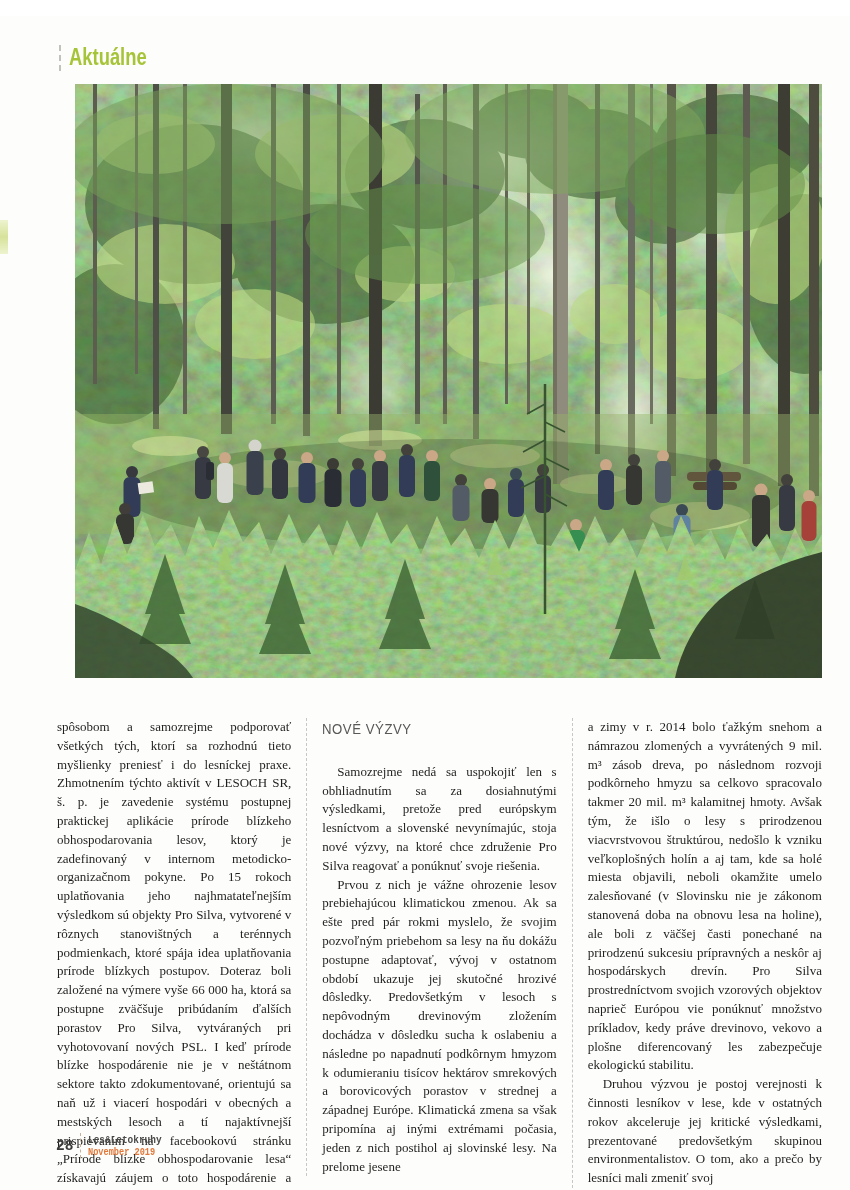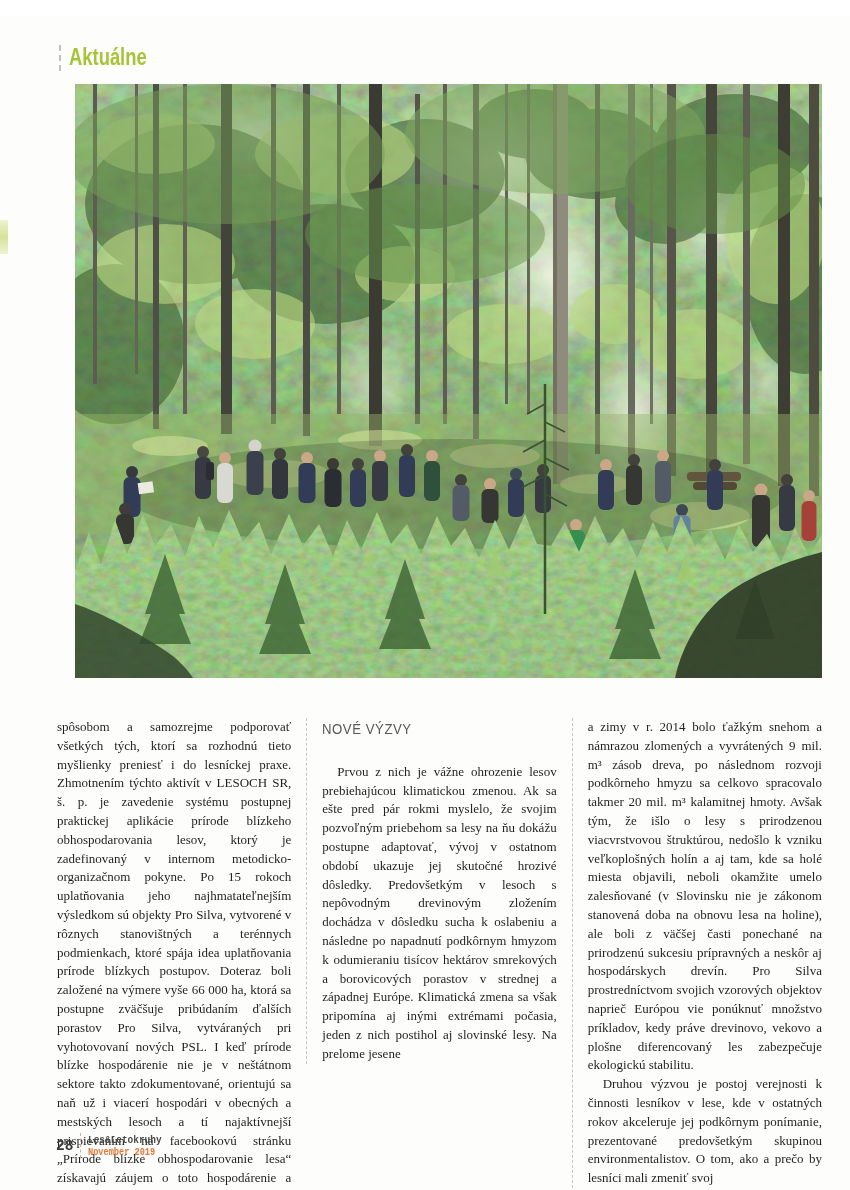--- a/index.html
+++ b/index.html
@@ -363,25 +363,26 @@
       <rect width="747" height="594" fill="#ffffff" opacity=".04"></rect>
     </svg>
   </figure>
 
   <main class="columns">
     <section class="col">
       <p>spôsobom a samozrejme podporovať všetkých tých, ktorí sa rozhodnú tieto myšlienky preniesť i do lesníckej praxe. Zhmotnením týchto aktivít v LESOCH SR, š. p. je zavedenie systému postupnej praktickej aplikácie prírode blízkeho obhospodarovania lesov, ktorý je zadefinovaný v internom metodicko-organizačnom pokyne. Po 15 rokoch uplatňovania jeho najhmatateľnejším výsledkom sú objekty Pro Silva, vytvorené v rôznych stanovištných a terénnych podmienkach, ktoré spája idea uplatňovania prírode blízkych postupov. Doteraz boli založené na výmere vyše 66 000 ha, ktorá sa postupne zväčšuje pribúdaním ďalších porastov Pro Silva, vytváraných pri vyhotovovaní nových PSL. I keď prírode blízke hospodárenie nie je v neštátnom sektore takto zdokumentované, orientujú sa naň už i viacerí hospodári v obecných a mestských lesoch a tí najaktívnejší prispievaním na facebookovú stránku „Prírode blízke obhospodarovanie lesa“ získavajú záujem o toto hospodárenie a sympatie preň tak medzi lesníkmi ako aj v nelesníckej verejnosti.</p>
     </section>
     <section class="col">
       <h2>NOVÉ VÝZVY</h2>
+      <p class="indent">Samozrejme nedá sa uspokojiť len s obhliadnutím sa za dosiahnutými výsledkami, pretože pred európskym lesníctvom a slovenské nevynímajúc, stoja nové výzvy, na ktoré chce združenie Pro Silva reagovať a ponúknuť svoje riešenia.</p>
       <p class="indent">Prvou z nich je vážne ohrozenie lesov prebiehajúcou klimatickou zmenou. Ak sa ešte pred pár rokmi myslelo, že svojim pozvoľným priebehom sa lesy na ňu dokážu postupne adaptovať, vývoj v ostatnom období ukazuje jej skutočné hrozivé dôsledky. Predovšetkým v lesoch s nepôvodným drevinovým zložením dochádza v dôsledku sucha k oslabeniu a následne po napadnutí podkôrnym hmyzom k odumieraniu tisícov hektárov smrekových a borovicových porastov v strednej a západnej Európe. Klimatická zmena sa však pripomína aj inými extrémami počasia, jeden z nich postihol aj slovinské lesy. Na prelome jesene</p>
     </section>
     <section class="col">
       <p>a zimy v r. 2014 bolo ťažkým snehom a námrazou zlomených a vyvrátených 9 mil. m³ zásob dreva, po následnom rozvoji podkôrneho hmyzu sa celkovo spracovalo takmer 20 mil. m³ kalamitnej hmoty. Avšak tým, že išlo o lesy s prirodzenou viacvrstvovou štruktúrou, nedošlo k vzniku veľkoplošných holín a aj tam, kde sa holé miesta objavili, neboli okamžite umelo zalesňované (v Slovinsku nie je zákonom stanovená doba na obnovu lesa na holine), ale boli z väčšej časti ponechané na prirodzenú sukcesiu prípravných a neskôr aj hospodárskych drevín. Pro Silva prostredníctvom svojich vzorových objektov naprieč Európou vie ponúknuť množstvo príkladov, kedy práve drevinovo, vekovo a plošne diferencovaný les zabezpečuje ekologickú stabilitu.</p>
-      <p class="indent">Druhou výzvou je postoj verejnosti k činnosti lesníkov v lese, kde v ostatných rokov akceleruje jej podkôrnym ponímanie, prezentované predovšetkým skupinou environmentalistov. O tom, ako a prečo by lesníci mali zmeniť svoj</p>
+      <p class="indent">Druhou výzvou je postoj verejnosti k činnosti lesníkov v lese, kde v ostatných rokov akceleruje jej kritické výsledkami, prezentované predovšetkým skupinou environmentalistov. O tom, ako a prečo by lesníci mali zmeniť svoj</p>
     </section>
   </main>
 
   <footer class="footer">
     <span class="pagenum">28</span>
     <div class="footer-rule"></div>
     <div class="imprint">
       <div class="mag">Les&amp;Letokruhy</div>
       <div class="issue">November 2019</div>
     </div>

